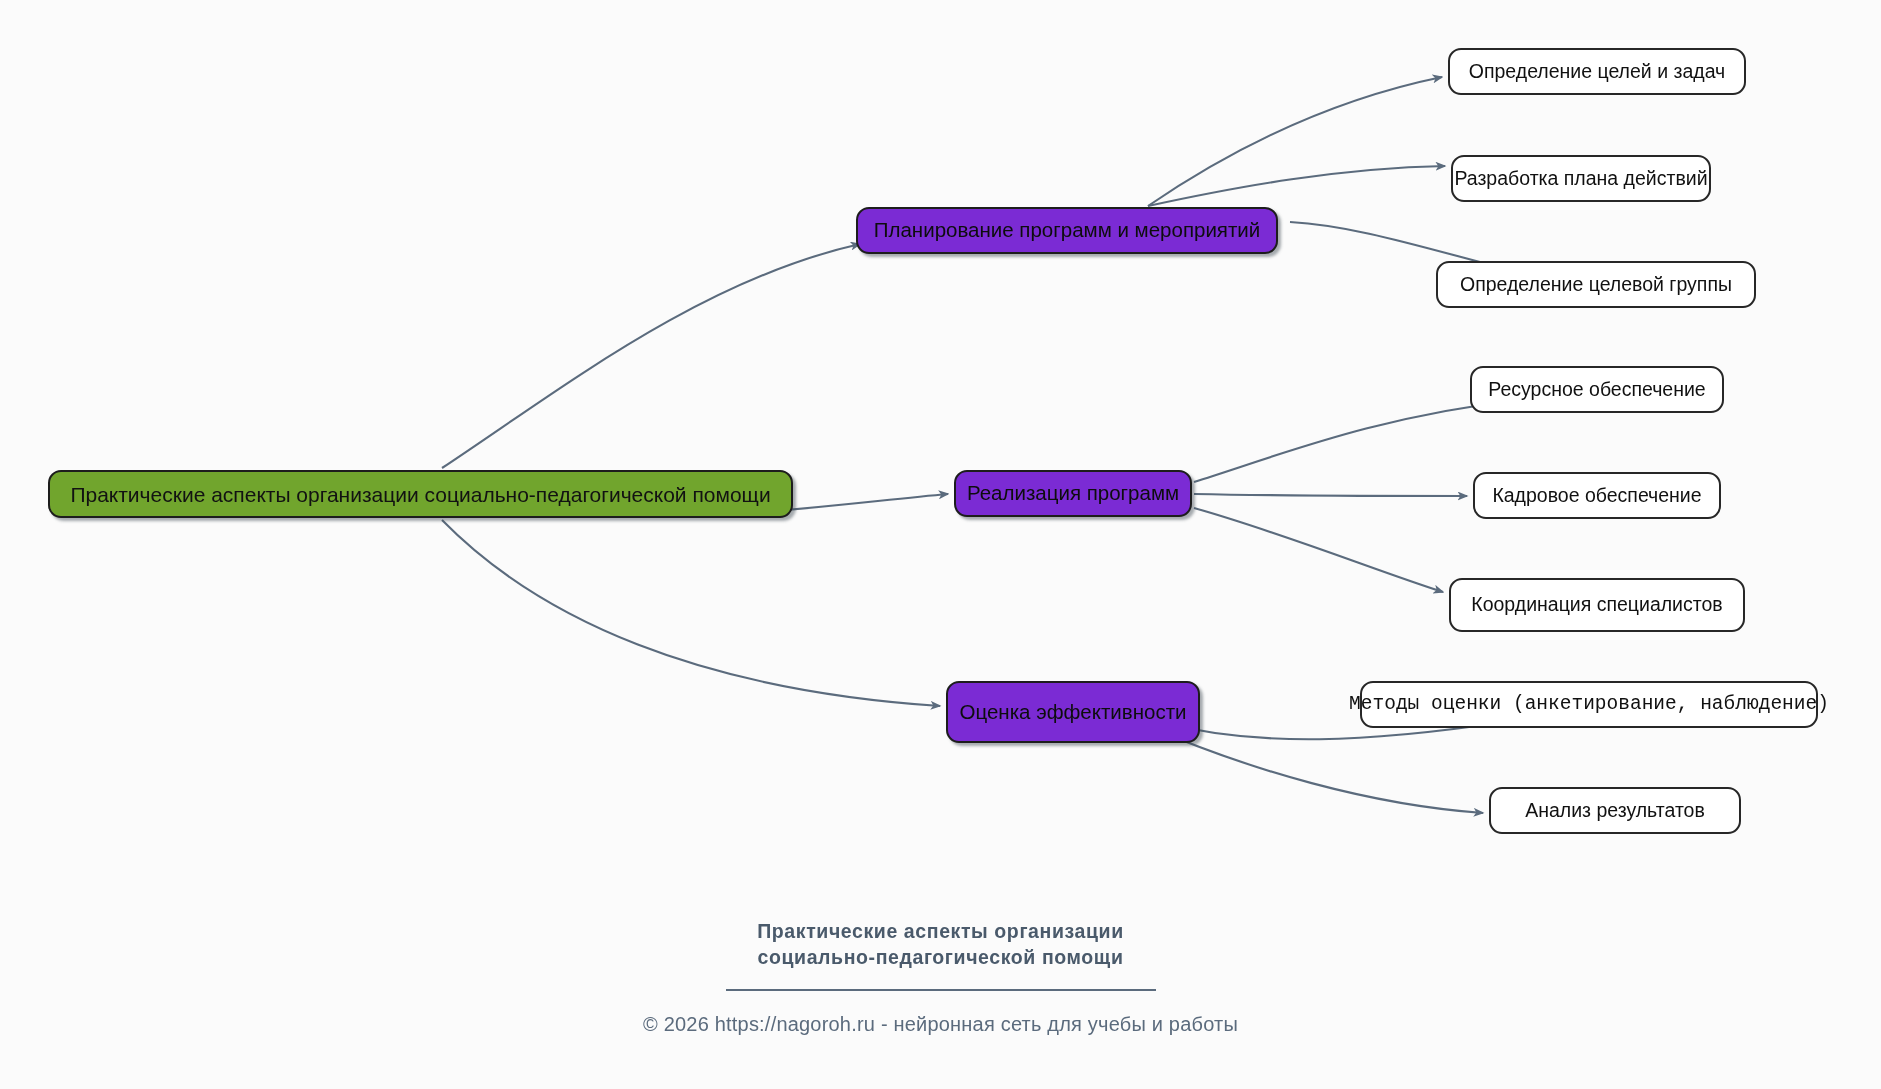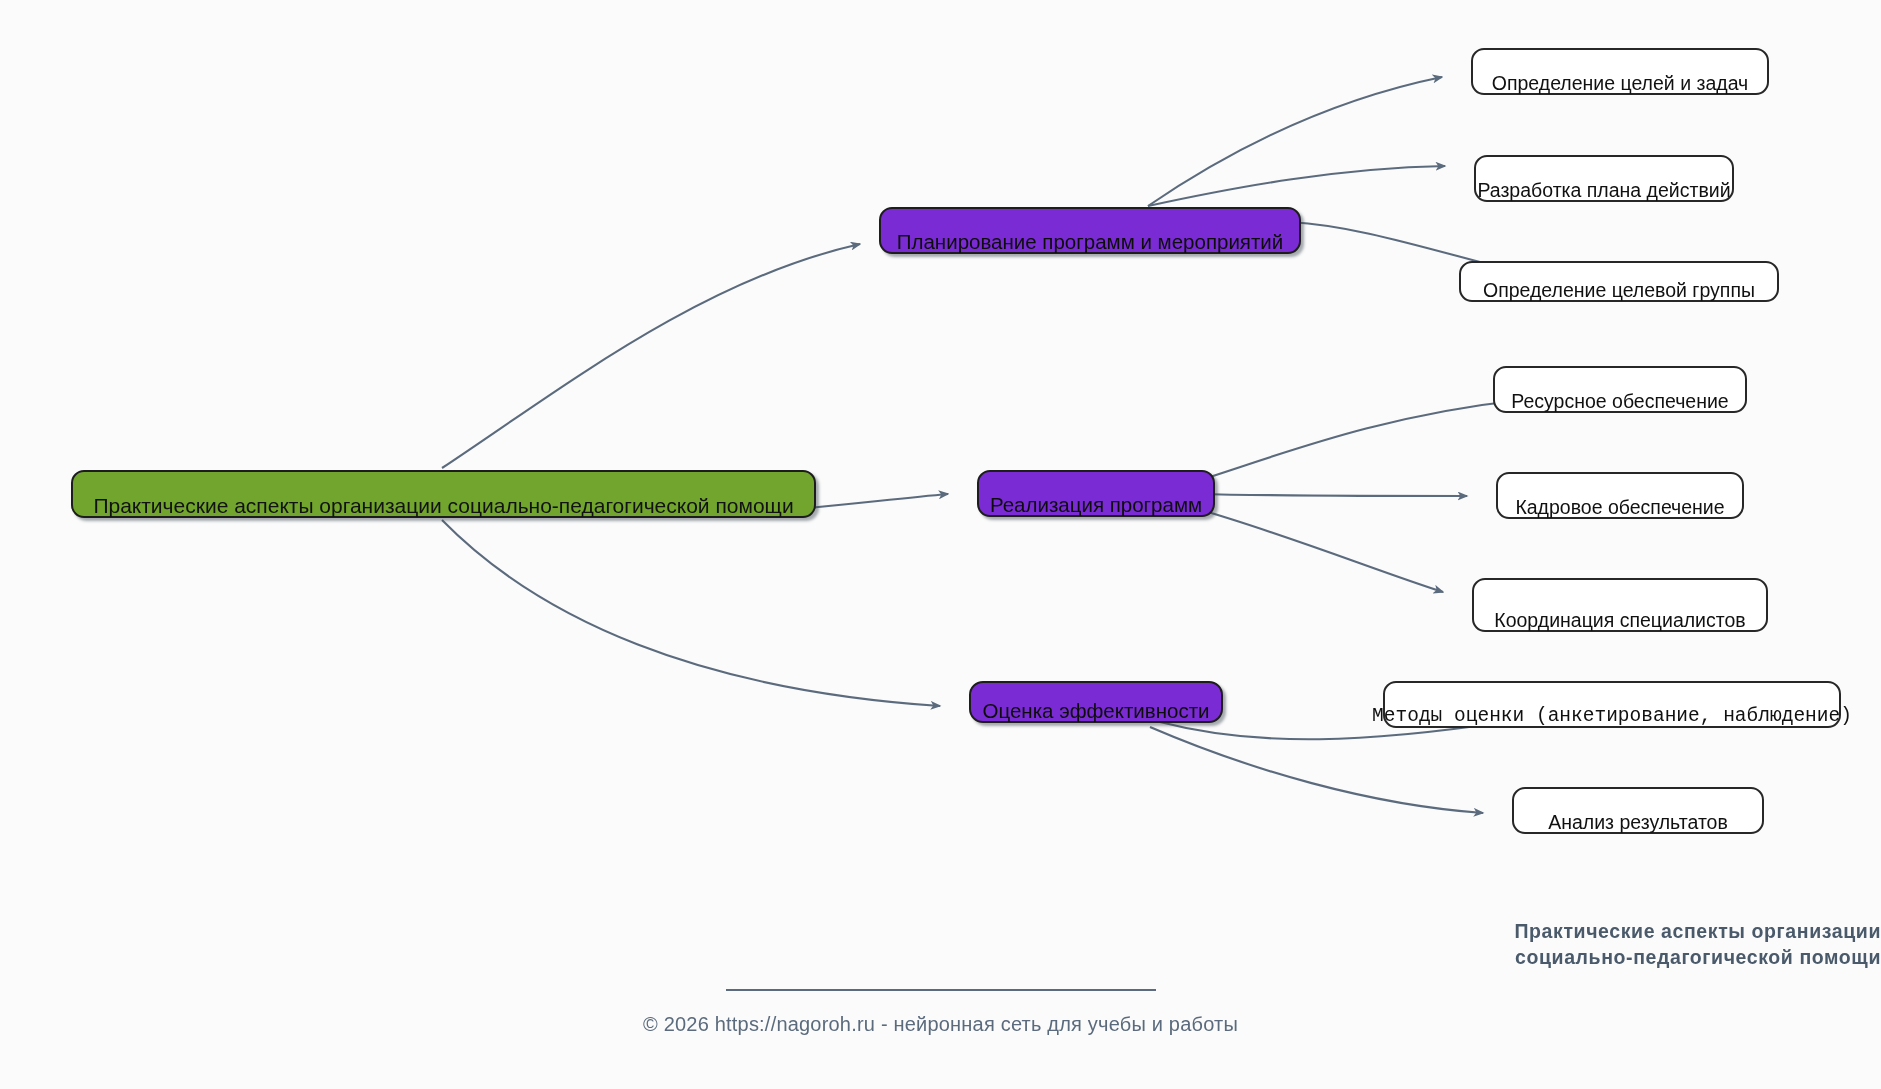--- a/index.html
+++ b/index.html
@@ -40,26 +40,25 @@
   }
   .edge-arrow {
     fill: #5b6b7d;
   }
 
   
   .node {
     position: absolute;
     box-sizing: border-box;
     display: flex;
-    align-items: flex-end;
+    align-items: center;
     justify-content: center;
     border-radius: 13px;
     white-space: nowrap;
     line-height: 1;
-    margin-left: 23px;
   }
   .node-label {
     display: block;
     line-height: 1;
   }
 
   .node-root {
     background: #71a52d;
     border: 2px solid #1d1d1d;
     box-shadow: 3px 3px 3px rgba(60,70,80,0.45);
@@ -93,21 +92,20 @@
     top: 918px;
     text-align: center;
   }
   #footer-title {
     color: #4a5a6b;
     font-weight: bold;
     font-size: 19.5px;
     letter-spacing: 0.6px;
     line-height: 1.35;
     white-space: pre-line;
-    text-align: right;
   }
   #footer-divider {
     width: 430px;
     height: 0;
     margin: 18px auto 0 auto;
     border-top: 2px solid #5b6b7d;
   }
   #footer-copyright {
     margin-top: 22px;
     color: #5b6b7d;
@@ -159,41 +157,41 @@
   </div>
 
   <div class="node node-leaf" style="left: 1448px; top: 48px; width: 298px; height: 47px; background: rgb(255, 255, 255); border-color: rgb(39, 39, 39);">
     <span class="node-label">Определение целей и задач</span>
   </div>
 
   <div class="node node-leaf" style="left: 1451px; top: 155px; width: 260px; height: 47px; background: rgb(255, 255, 255); border-color: rgb(39, 39, 39);">
     <span class="node-label">Разработка плана действий</span>
   </div>
 
-  <div class="node node-leaf" style="left: 1436px; top: 261px; width: 320px; height: 41px; background: rgb(255, 255, 255); border-color: rgb(39, 39, 39);">
+  <div class="node node-leaf" style="left: 1436px; top: 261px; width: 320px; height: 47px; background: rgb(255, 255, 255); border-color: rgb(39, 39, 39);">
     <span class="node-label">Определение целевой группы</span>
   </div>
 
   <div class="node node-branch" style="left: 954px; top: 470px; width: 238px; height: 47px; background: rgb(123, 43, 212); border-color: rgb(29, 29, 29);">
     <span class="node-label">Реализация программ</span>
   </div>
 
   <div class="node node-leaf" style="left: 1470px; top: 366px; width: 254px; height: 47px; background: rgb(255, 255, 255); border-color: rgb(39, 39, 39);">
     <span class="node-label">Ресурсное обеспечение</span>
   </div>
 
   <div class="node node-leaf" style="left: 1473px; top: 472px; width: 248px; height: 47px; background: rgb(255, 255, 255); border-color: rgb(39, 39, 39);">
     <span class="node-label">Кадровое обеспечение</span>
   </div>
 
   <div class="node node-leaf" style="left: 1449px; top: 578px; width: 296px; height: 54px; background: rgb(255, 255, 255); border-color: rgb(39, 39, 39);">
     <span class="node-label">Координация специалистов</span>
   </div>
 
-  <div class="node node-branch" style="left: 946px; top: 681px; width: 254px; height: 42px; background: rgb(123, 43, 212); border-color: rgb(29, 29, 29); border-radius: 14px;">
+  <div class="node node-branch" style="left: 946px; top: 681px; width: 254px; height: 62px; background: rgb(123, 43, 212); border-color: rgb(29, 29, 29);">
     <span class="node-label">Оценка эффективности</span>
   </div>
 
   <div class="node node-leaf" style="left: 1360px; top: 681px; width: 458px; height: 47px; background: rgb(255, 255, 255); border-color: rgb(39, 39, 39); font-family: Liberation Mono, monospace;">
     <span class="node-label">Методы оценки (анкетирование, наблюдение)</span>
   </div>
 
   <div class="node node-leaf" style="left: 1489px; top: 787px; width: 252px; height: 47px; background: rgb(255, 255, 255); border-color: rgb(39, 39, 39);">
     <span class="node-label">Анализ результатов</span>
   </div>

